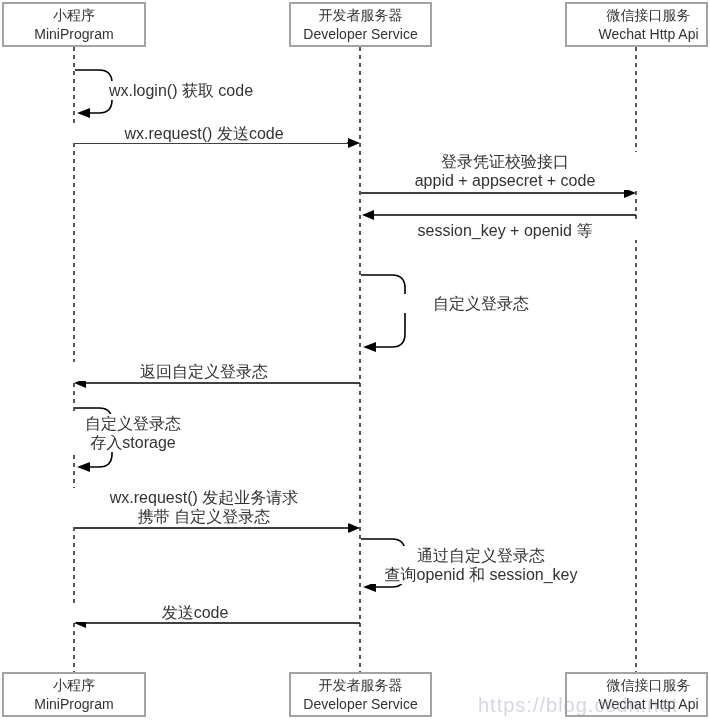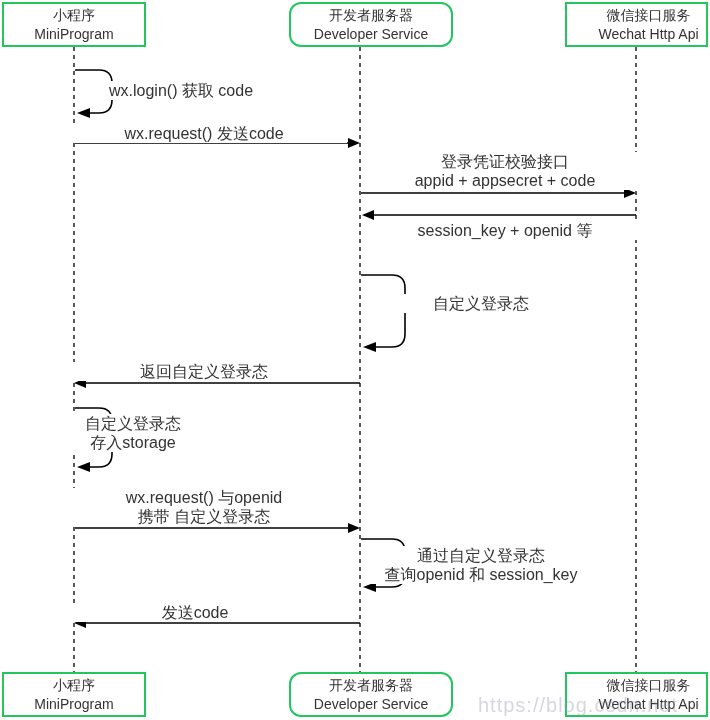--- a/index.html
+++ b/index.html
@@ -18,35 +18,35 @@
   #wires {
     position: absolute;
     left: 0; top: 0;
     width: 710px;
     height: 720px;
   }
   .abox {
     position: absolute;
     width: 144px;
     height: 45px;
-    border: 2px solid #22c55e;
+    border: 2px solid #a3a3a3;
     background: #ffffff;
     box-sizing: border-box;
     display: flex;
     flex-direction: column;
     align-items: center;
     justify-content: center;
     font-size: 14px;
     line-height: 19px;
     color: #333333;
     text-align: center;
     z-index: 2;
   }
   .a-left   { left: 2px; }
-  .a-mid    { left: 289px; width: 164px; border-radius: 12px; }
+  .a-mid    { left: 289px; width: 143px; }
   .a-right  { left: 565px; width: 143px; padding-left: 24px; }
   .a-top    { top: 2px; }
   .a-bottom { top: 672px; }
   .msg {
     position: absolute;
     font-size: 16px;
     line-height: 19px;
     color: #333333;
     text-align: center;
     white-space: nowrap;
@@ -181,21 +181,21 @@
     <span>自定义登录态</span><br>
   </div>
   <div class="msg" id="lbl6">
     <span>返回自定义登录态</span>
   </div>
   <div class="msg" id="lbl7">
     <span>自定义登录态</span><br>
     <span>存入storage</span>
   </div>
   <div class="msg" id="lbl8">
-    <span>wx.request() 与openid</span><br>
+    <span>wx.request() 发起业务请求</span><br>
     <span>携带 自定义登录态</span>
   </div>
   <div class="msg" id="lbl9">
     <span>通过自定义登录态</span><br>
     <span>查询openid 和 session_key</span>
   </div>
   <div class="msg" id="lbl10">
     <span>发送code</span>
   </div>
 

